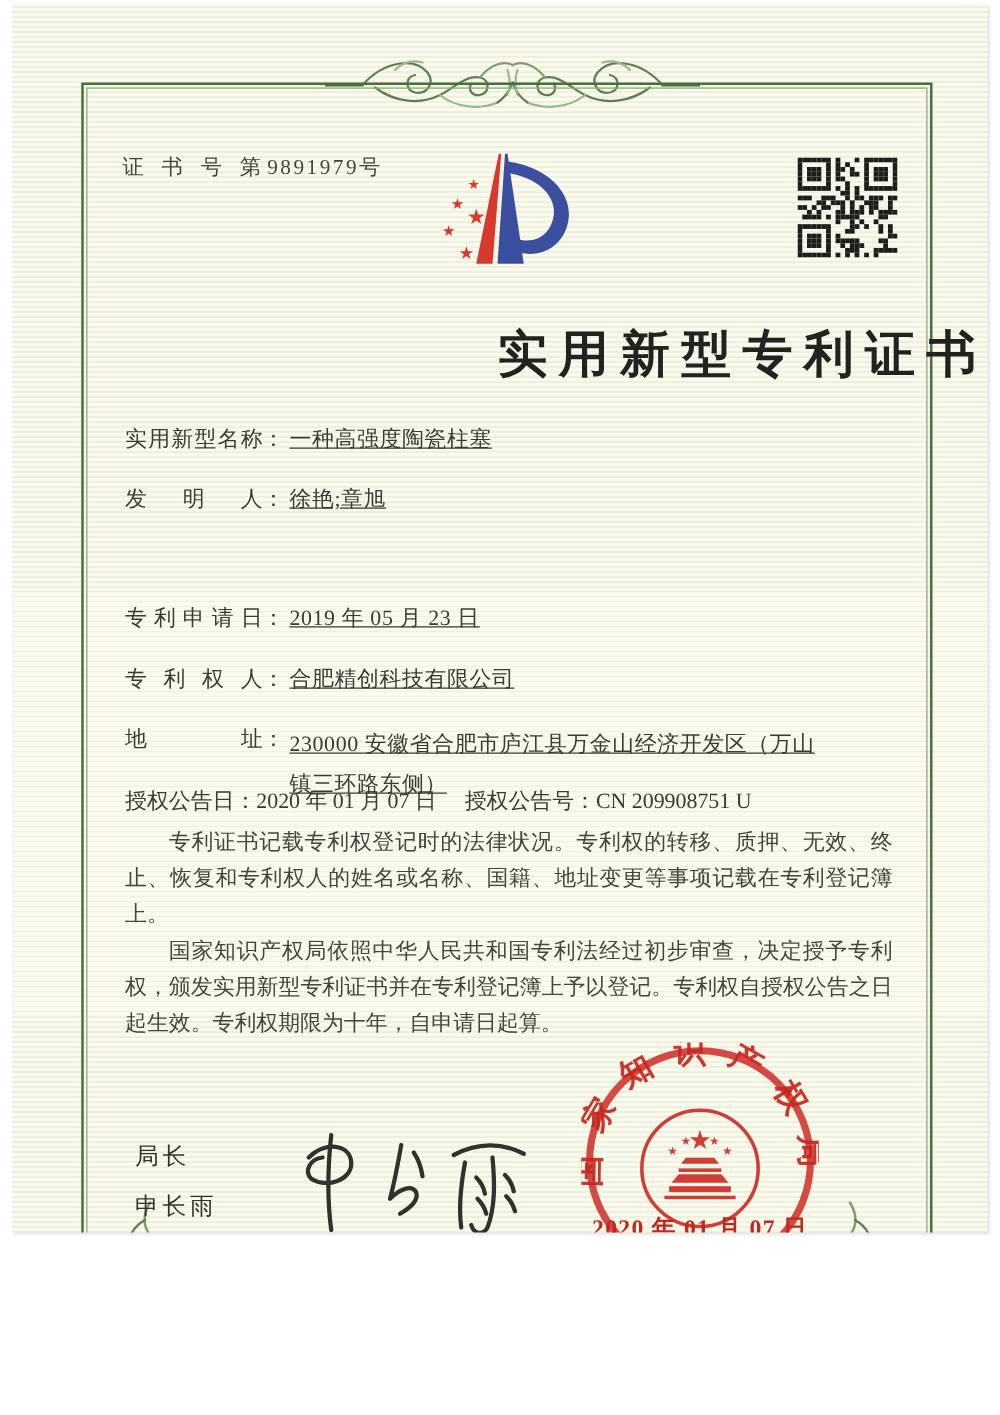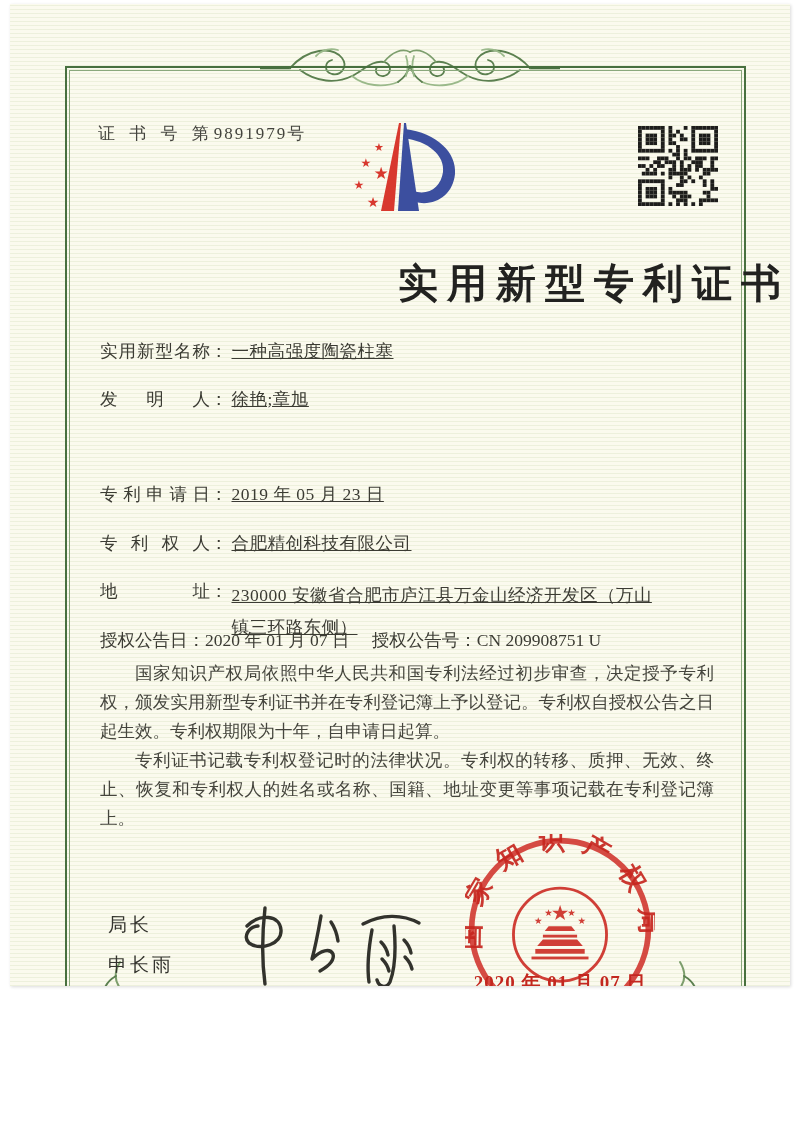--- a/index.html
+++ b/index.html
@@ -353,22 +353,22 @@
   <div class="row addr" style="top:575px">
     <span class="lbl">地址</span><span class="colon">：</span><span class="val">230000 安徽省合肥市庐江县万金山经济开发区（万山镇三环路东侧）</span>
   </div>
 
   <div class="grant">
     <span class="g1"><span>授权公告日</span><span>：</span><span>2020 年 01 月 07 日</span></span>
     <span class="g2"><span>授权公告号</span><span>：</span><span>CN 209908751 U</span></span>
   </div>
 
   <div class="paras">
+    <p>专利证书记载专利权登记时的法律状况。专利权的转移、质押、无效、终止、恢复和专利权人的姓名或名称、国籍、地址变更等事项记载在专利登记簿上。</p>
     <p>国家知识产权局依照中华人民共和国专利法经过初步审查，决定授予专利权，颁发实用新型专利证书并在专利登记簿上予以登记。专利权自授权公告之日起生效。专利权期限为十年，自申请日起算。</p>
-    <p>专利证书记载专利权登记时的法律状况。专利权的转移、质押、无效、终止、恢复和专利权人的姓名或名称、国籍、地址变更等事项记载在专利登记簿上。</p>
   </div>
 
   <div class="sig-block">
     <div class="line">局长</div>
     <div class="line">申长雨</div>
   </div>
 
   <svg class="signature" width="200" height="92" viewBox="0 0 200 92">
     <g fill="none" stroke="#32322c" stroke-width="3.4" stroke-linecap="round" stroke-linejoin="round">
       <path d="M 30,8 C 27,35 27,62 30,84"></path>

